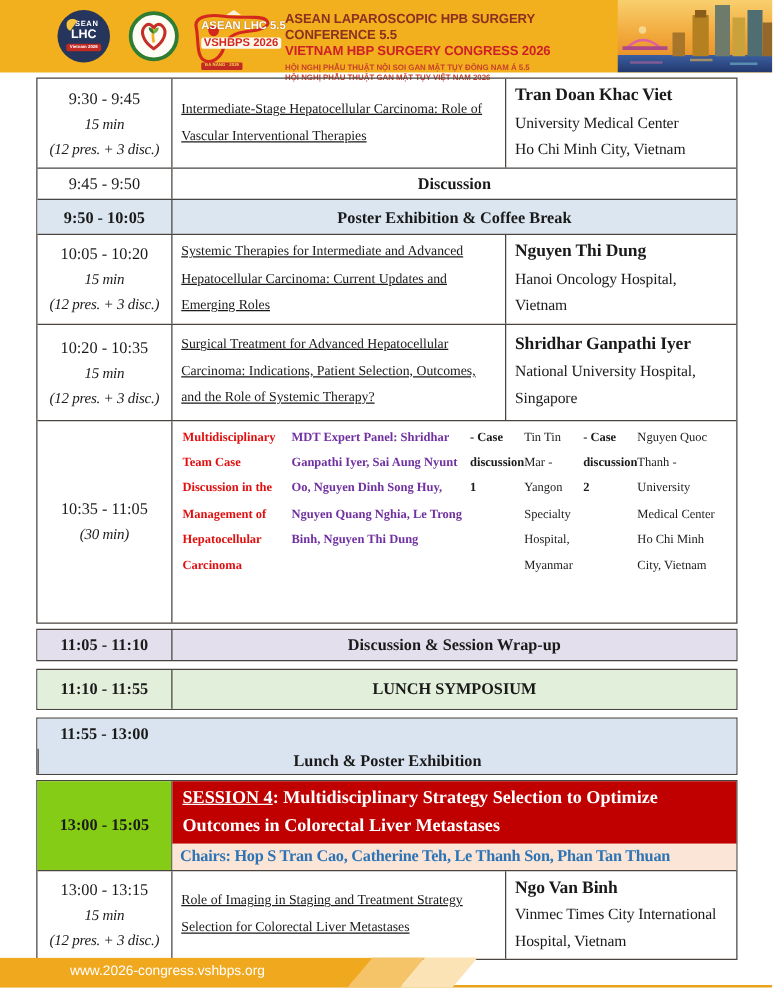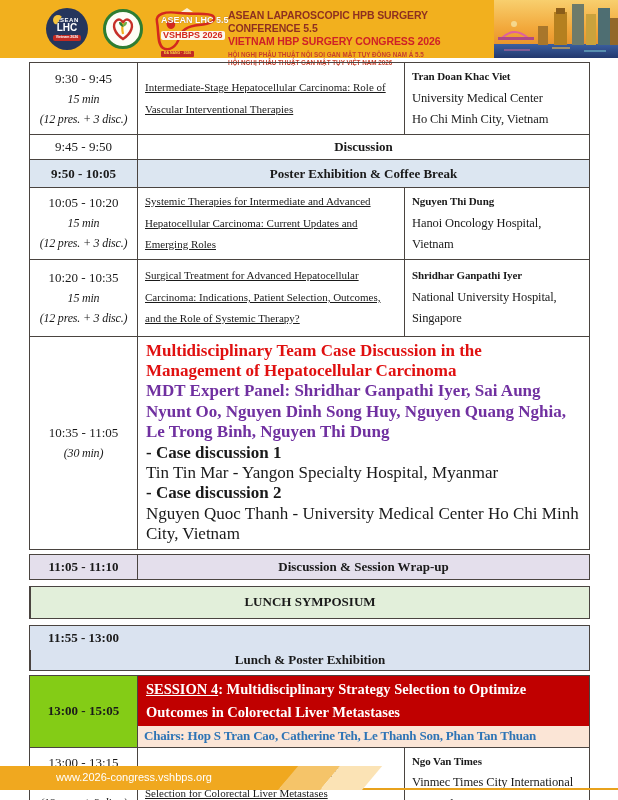--- a/index.html
+++ b/index.html
@@ -36,34 +36,34 @@
   .tblock{border:1px solid #4a4440;box-sizing:border-box;}
   .trow{display:flex;}
   .trow + .trow{border-top:1px solid #4a4440;}
   .cell{box-sizing:border-box;display:flex;flex-direction:column;justify-content:center;}
   .c-time{width:107px;text-align:center;align-items:center;padding:2px 2px;font-size:13px;line-height:20px;}
   .c-time .dur{font-style:italic;font-size:12px;letter-spacing:-0.2px;line-height:20px;}
   .c-topic{width:267px;border-left:1px solid #4a4440;padding:3px 6px 3px 7px;
            font-size:11px;line-height:21.5px;text-decoration:underline;}
   .c-speaker{flex:1;border-left:1px solid #4a4440;padding:3px 2px 3px 7px;
            font-size:12.5px;line-height:21.5px;letter-spacing:-0.1px;}
-  .spk-name{font-weight:bold;font-size:11px;}
+  .spk-name{font-weight:bold;font-size:14px;}
   .c-wide{flex:1;border-left:1px solid #4a4440;text-align:center;align-items:center;
           font-weight:bold;font-size:13px;padding:2px 4px;}
   .bold-time{font-weight:bold;}
   .bg-blue{background:#DCE6F1;}
   .bg-lav{background:#E4DFEC;}
   .bg-green{background:#E2EFDA;}
   .bg-blue2{background:#DAE3F0;flex-direction:column;}
   .bg-peach{background:#84cc16;}
   .gap4{height:4px;} .gap6{height:6px;}
 
   
   .mdt{flex:1;border-left:1px solid #4a4440;box-sizing:border-box;padding:4px 8px;
-       font-size:17px;line-height:20.4px;display:flex;flex-direction:column;justify-content:center;}
+       font-size:10px;line-height:20.4px;display:flex;justify-content:center;}
   .mdt .red{color:#E01010;font-weight:bold;}
   .mdt .purple{color:#7030A0;font-weight:bold;}
   .mdt .case{font-weight:bold;}
 
   
   .sess-right{flex:1;display:flex;flex-direction:column;border-left:1px solid #4a4440;}
   .banner{background:#C00000;color:#ffffff;font-weight:bold;font-size:14.5px;line-height:23px;
           padding:2px 8px;min-height:49px;box-sizing:border-box;display:flex;flex-direction:column;justify-content:flex-end;}
   .banner u{text-decoration:underline;}
   .chairs{background:#FBE5D6;color:#2E74B5;font-weight:bold;font-size:13px;letter-spacing:-0.2px;
@@ -219,20 +219,21 @@
       <div class="trow bg-lav" style="min-height:24px">
         <div class="cell c-time bold-time">11:05 - 11:10</div>
         <div class="cell c-wide">Discussion &amp; Session Wrap-up</div>
       </div>
     </div>
 
     <div class="gap6"></div>
 
     <div class="tblock">
       <div class="trow bg-green" style="min-height:31px">
+        <div class="cell c-time bold-time">11:10 - 11:55</div>
         <div class="cell c-wide">LUNCH SYMPOSIUM</div>
       </div>
     </div>
 
     <div class="gap6"></div>
 
     <div class="tblock">
       <div class="trow bg-blue2" style="min-height:29px">
         <div class="cell c-time bold-time">11:55 - 13:00</div>
         <div class="cell c-wide">Lunch &amp; Poster Exhibition</div>
@@ -252,21 +253,21 @@
         </div>
       </div>
       <div class="trow" style="min-height:66px">
         <div class="cell c-time">
           <div>13:00 - 13:15</div>
           <div class="dur">15 min</div>
           <div class="dur">(12 pres. + 3 disc.)</div>
         </div>
         <div class="cell c-topic">Role of Imaging in Staging and Treatment Strategy Selection for Colorectal Liver Metastases</div>
         <div class="cell c-speaker">
-          <div class="spk-name">Ngo Van Times</div>
+          <div class="spk-name">Ngo Van Binh</div>
           <div>Vinmec Times City International</div>
           <div>Hospital, Vietnam</div>
         </div>
       </div>
     </div>
 
   </div>
 
   <div class="footer">
     <div class="line"></div>

